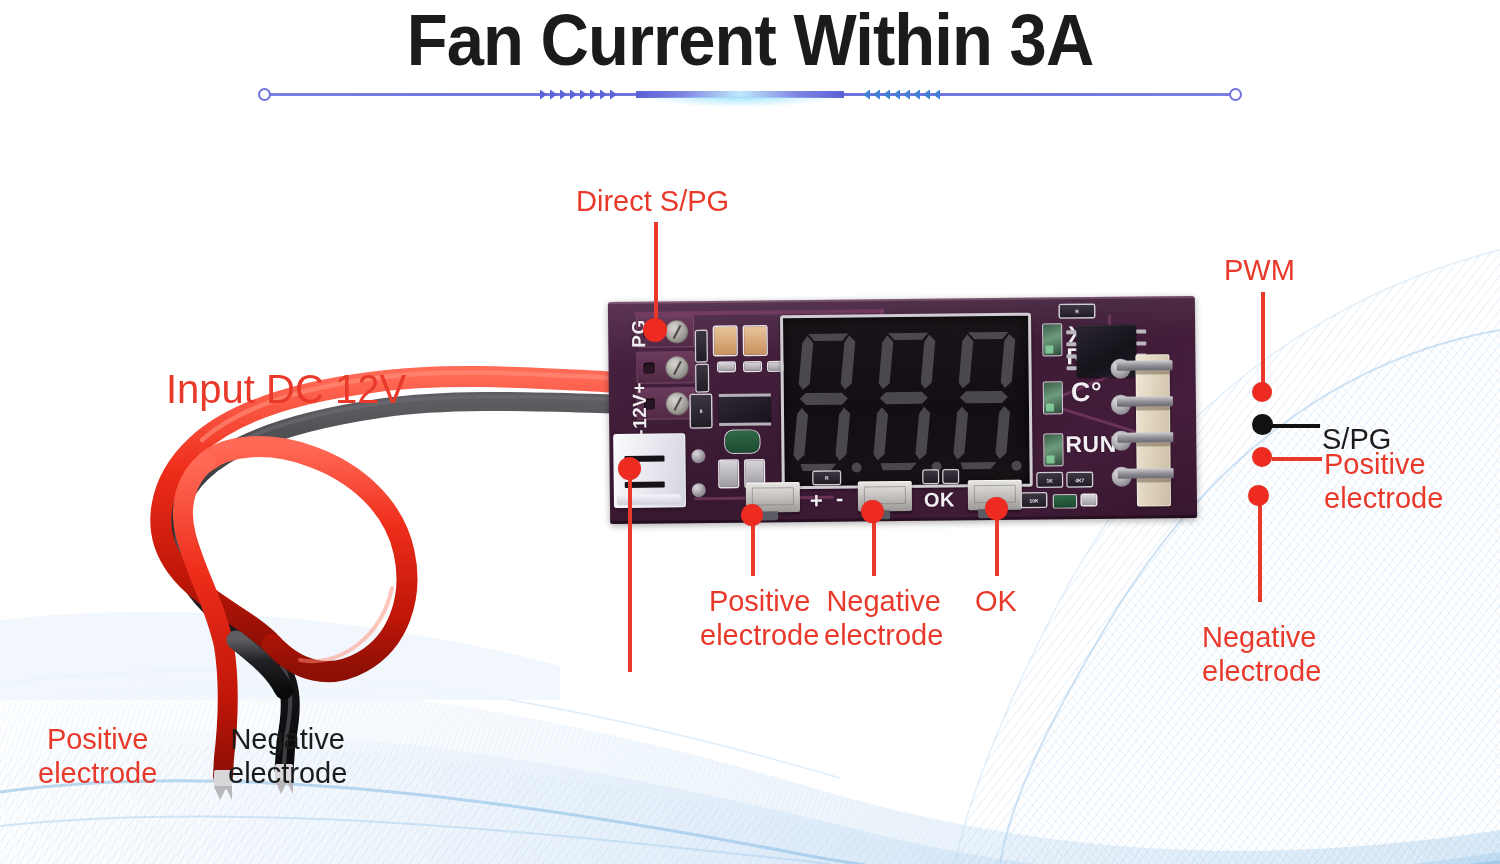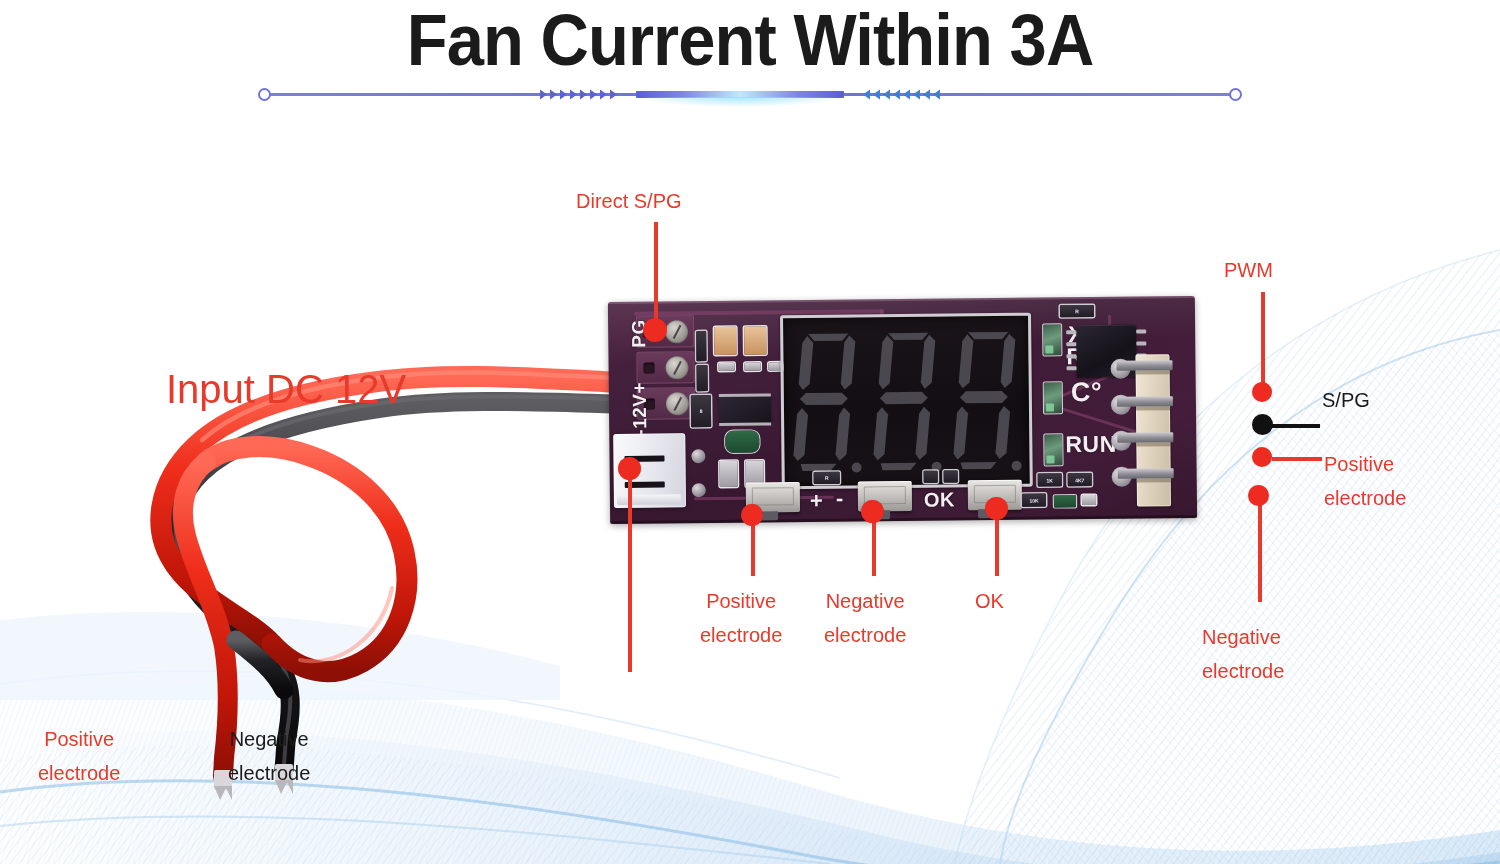--- a/index.html
+++ b/index.html
@@ -118,21 +118,21 @@
     box-shadow:0 1px 2px rgba(0,0,0,.6);}
   .sot:before,.sot:after{content:"";position:absolute;width:100%;height:3px;background:#b3b0b8;}
   .sot:before{top:-3px;} .sot:after{bottom:-3px;}
   .trace{position:absolute;background:rgba(140,70,115,.55);border-radius:2px;}
   .pad-sm{position:absolute;border-radius:50%;background:radial-gradient(circle at 35% 32%,#ddd9de,#918e96 62%,#5f5c64);}
 
   
   .wires{position:absolute;left:0;top:0;pointer-events:none;}
 
   
-  .cl{position:absolute;font-family:"Liberation Sans",sans-serif;font-size:20px;line-height:34px;white-space:pre-line;}
+  .cl{position:absolute;font-family:"Liberation Sans",sans-serif;font-size:29px;line-height:34px;white-space:pre-line;}
   .cl.red{color:#e8392b;}
   .cl.blk{color:#1b1b1b;}
   .cl.big{font-size:40px;line-height:36px;}
   .lead{position:absolute;background:#e8392b;}
   .lead.v{width:4px;}
   .lead.h{height:4px;}
   .lead.blk{background:#111;}
   .dot{position:absolute;border-radius:50%;background:#ee2b20;box-shadow:0 0 1px rgba(0,0,0,.2);}
   .dot.blk{background:#111;}
 </style>
@@ -445,21 +445,21 @@
   <div class="cl red" style="left:576px;top:184px;">Direct S/PG</div>
   <div class="lead v" style="left:654px;top:222px;height:100px;"></div>
   <div class="dot" style="left:643px;top:318px;width:24px;height:24px;"></div>
 
   <div class="cl red big" style="left:166px;top:371px;">Input DC 12V</div>
 
   <div class="cl red" style="left:1224px;top:253px;">PWM</div>
   <div class="lead v" style="left:1261px;top:292px;height:96px;"></div>
   <div class="dot" style="left:1252px;top:382px;width:20px;height:20px;"></div>
 
-  <div class="cl blk" style="left:1322px;top:383px;">S/PG</div>
+  <div class="cl blk" style="left:1322px;top:422px;">S/PG</div>
   <div class="lead h blk" style="left:1272px;top:424px;width:48px;"></div>
   <div class="dot blk" style="left:1252px;top:414px;width:21px;height:21px;"></div>
 
   <div class="cl red" style="left:1324px;top:447px;">Positive
 electrode</div>
   <div class="lead h" style="left:1272px;top:457px;width:50px;"></div>
   <div class="dot" style="left:1252px;top:447px;width:20px;height:20px;"></div>
 
   <div class="cl red" style="left:1202px;top:620px;">Negative
 electrode</div>

